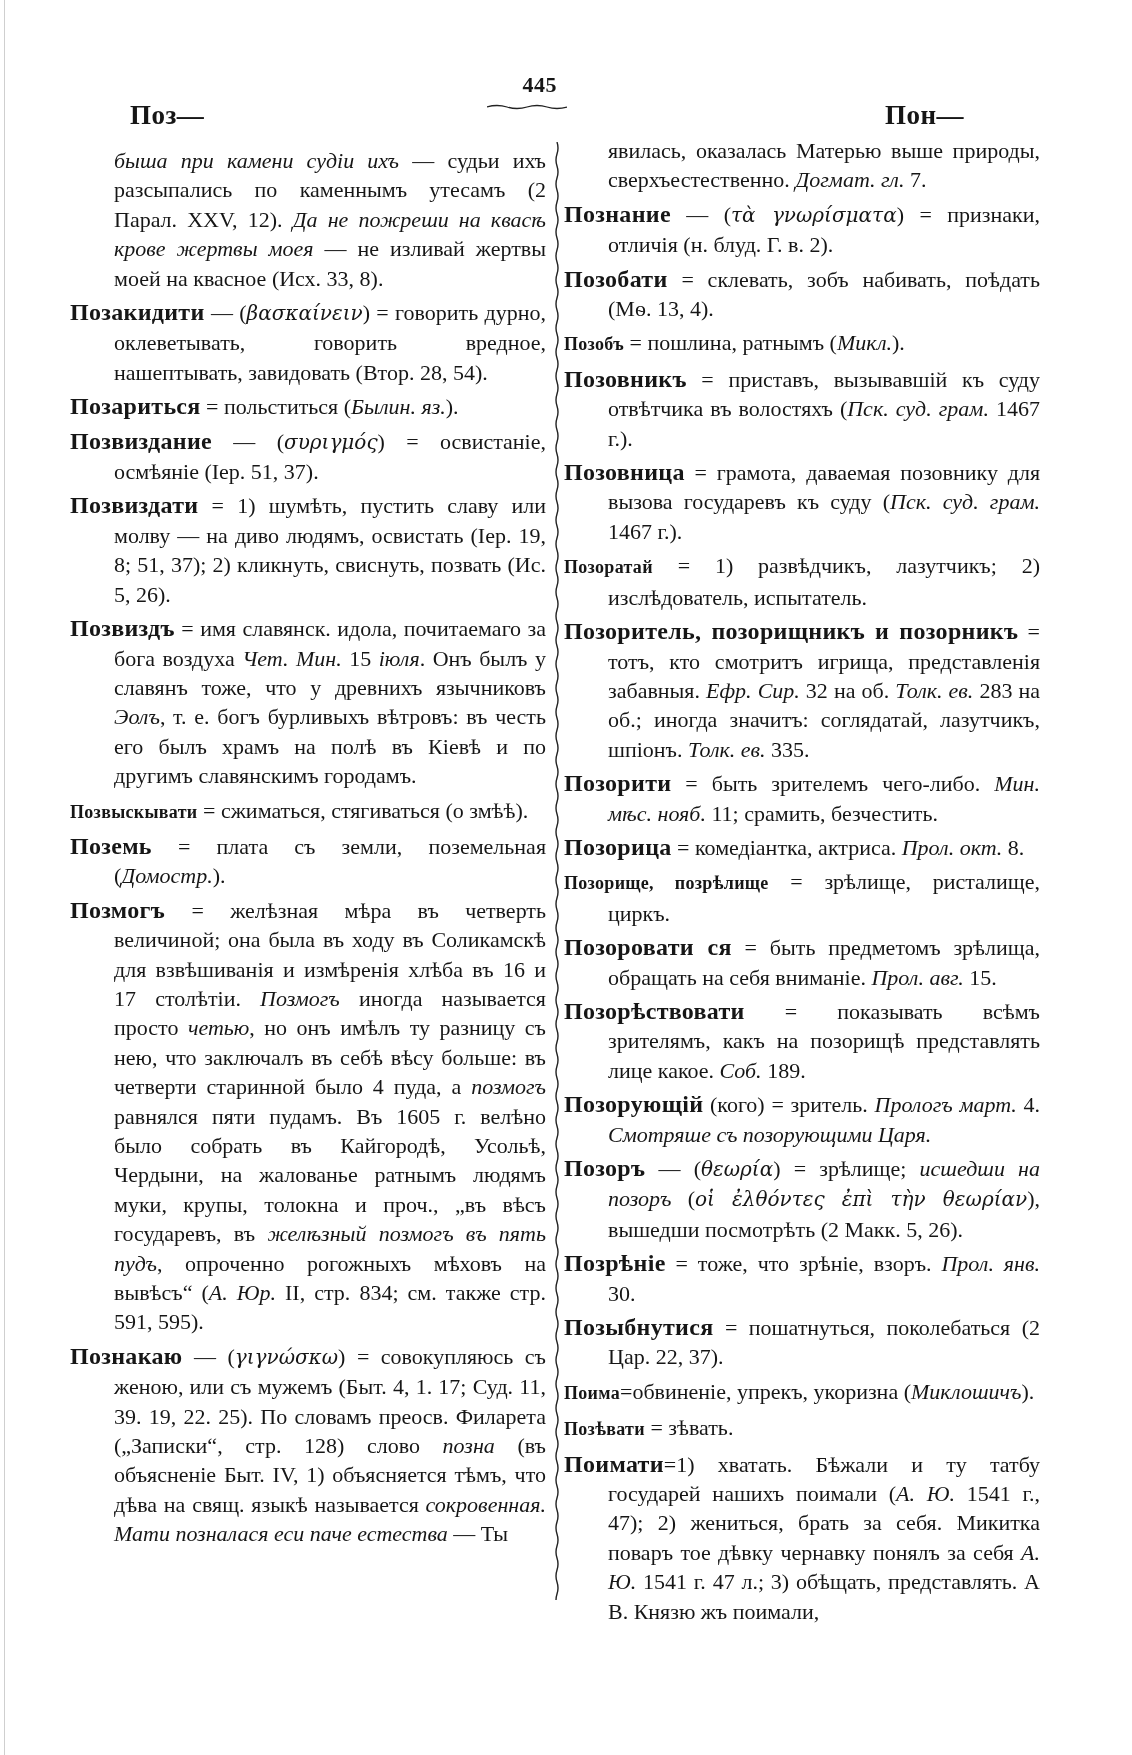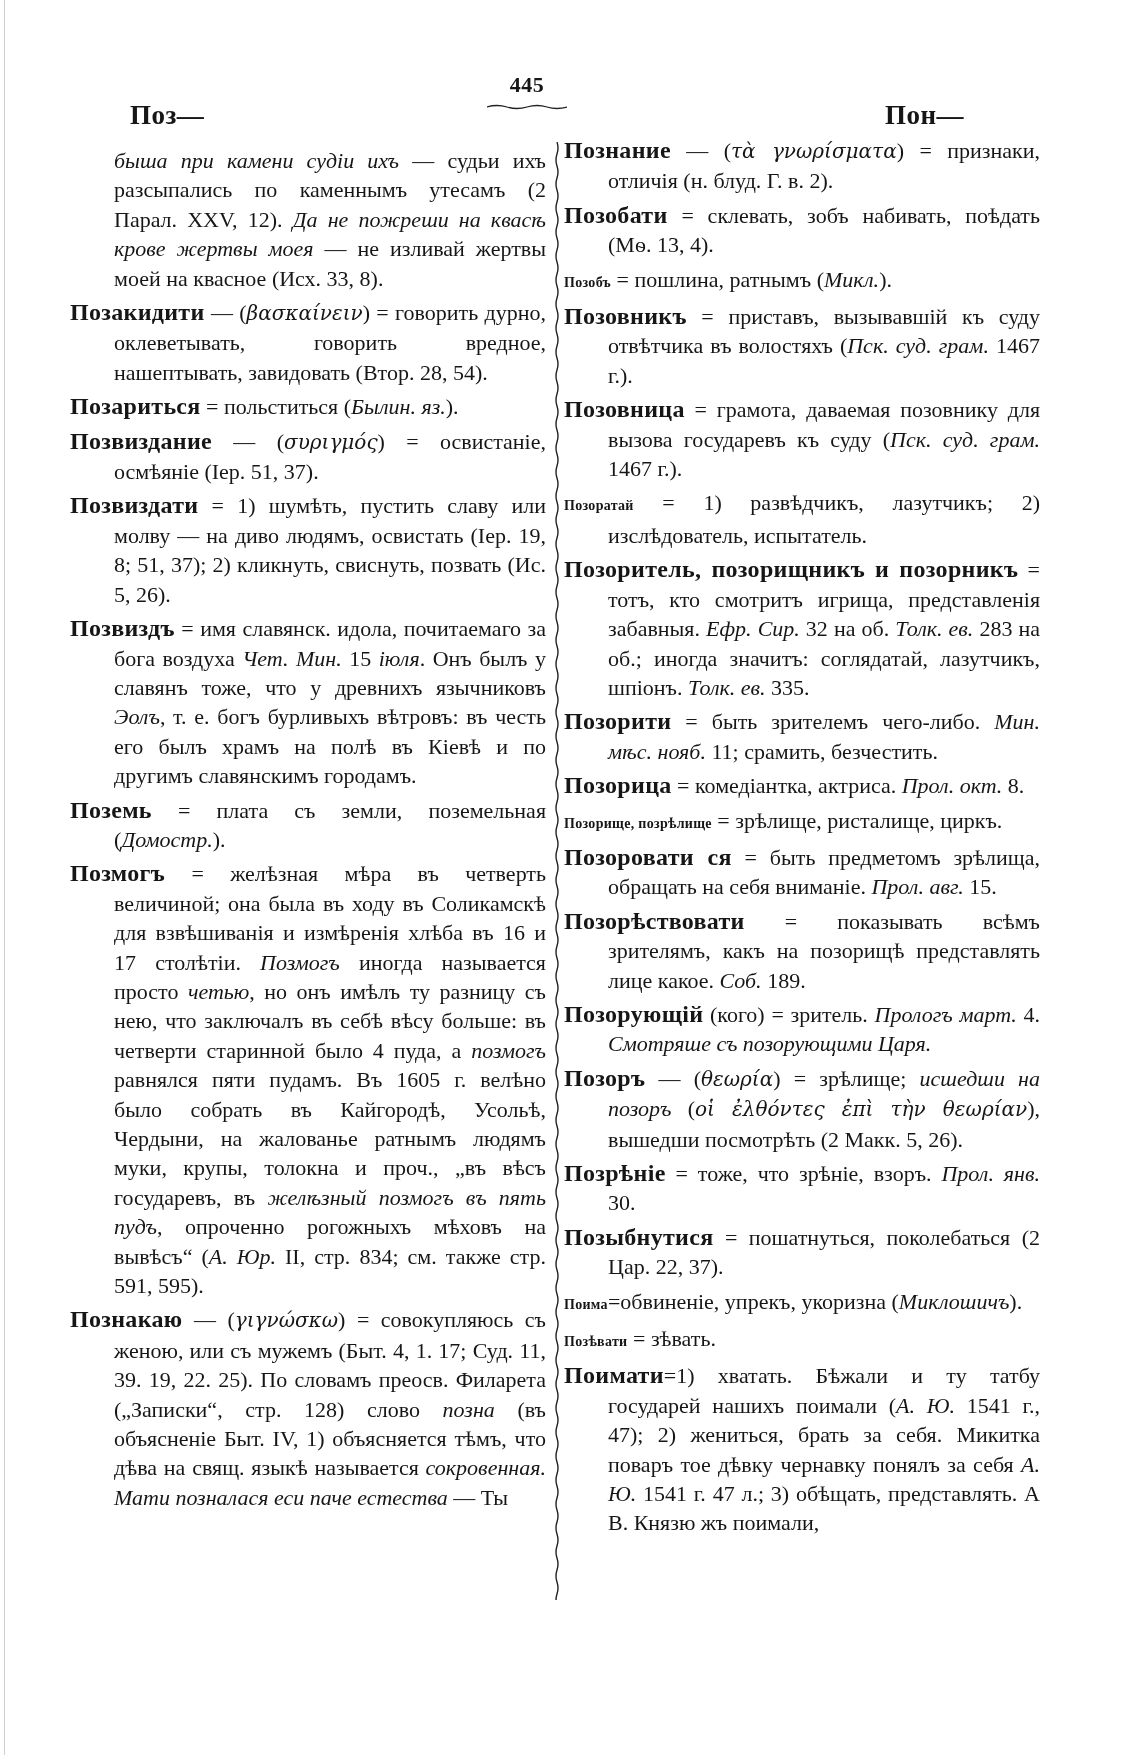--- a/index.html
+++ b/index.html
@@ -6,21 +6,21 @@
   body {
     width: 1132px; height: 1755px; position: relative; overflow: hidden;
     font-family: "Liberation Serif", "DejaVu Serif", serif;
     color: #161616;
   }
   .left-edge {
     position: absolute; left: 4px; top: 0; width: 1px; height: 1755px;
     background: #cfcfcf;
   }
   .page-number {
-    position: absolute; left: 497px; top: 72px; width: 60px; text-align: center;
+    position: absolute; left: 497px; top: 72px; width: 60px; text-align: right;
     font-size: 22px; font-weight: bold; letter-spacing: 0.5px;
   }
   .page-number-rule {
     position: absolute; left: 487px; top: 104px; width: 80px; height: 6px;
   }
   .running-head {
     position: absolute; top: 100px; font-size: 27px; font-weight: bold;
     letter-spacing: 0.5px;
   }
   .running-head.left { left: 130px; }
@@ -32,21 +32,21 @@
   .column.left { left: 70px; width: 476px; }
   .column.right { left: 564px; width: 476px; top: 136px; }
   .divider {
     position: absolute; left: 553px; top: 142px; width: 8px; height: 1458px;
   }
   .entry {
     padding-left: 44px; text-indent: -44px; margin: 0 0 5px 0;
   }
   .entry.cont { text-indent: 0; }
   .hw { font-weight: bold; font-size: 24px; letter-spacing: 0.3px; }
-  .hw.small { font-size: 14px; }
+  .hw.small { font-size: 18px; }
   .it { font-style: italic; }
   .gr { font-style: italic; font-family: "DejaVu Serif", serif; font-size: 20px; }
 </style>
 </head>
 <body>
 
 <div class="left-edge"></div>
 
 <div class="running-head left">Поз—</div>
 <div class="page-number">445</div>
@@ -55,28 +55,30 @@
 </svg>
 <div class="running-head right">Пон—</div>
 
 <div class="column left" id="col-left">
     <p class="entry cont"><span class="it">быша при камени судіи ихъ</span><span> — судьи ихъ разсыпались по каменнымъ утесамъ (2 Парал. XXV, 12). </span><span class="it">Да не пожреши на квасѣ крове жертвы моея</span><span> — не изливай жертвы моей на квасное (Исх. 33, 8).</span></p>
     <p class="entry"><span class="hw">Позакидити</span><span> — (</span><span class="gr">βασκαίνειν</span><span>) = говорить дурно, оклеветывать, говорить вредное, нашептывать, завидовать (Втор. 28, 54).</span></p>
     <p class="entry"><span class="hw">Позариться</span><span> = польститься (</span><span class="it">Былин. яз.</span><span>).</span></p>
     <p class="entry"><span class="hw">Позвиздание</span><span> — (</span><span class="gr">συριγμός</span><span>) = освистаніе, осмѣяніе (Іер. 51, 37).</span></p>
     <p class="entry"><span class="hw">Позвиздати</span><span> = 1) шумѣть, пустить славу или молву — на диво людямъ, освистать (Іер. 19, 8; 51, 37); 2) кликнуть, свиснуть, позвать (Ис. 5, 26).</span></p>
     <p class="entry"><span class="hw">Позвиздъ</span><span> = имя славянск. идола, почитаемаго за бога воздуха </span><span class="it">Чет. Мин.</span><span> 15 </span><span class="it">іюля</span><span>. Онъ былъ у славянъ тоже, что у древнихъ язычниковъ </span><span class="it">Эолъ</span><span>, т. е. богъ бурливыхъ вѣтровъ: въ честь его былъ храмъ на полѣ въ Кіевѣ и по другимъ славянскимъ городамъ.</span></p>
+    <p class="entry"><span class="hw small">Позвыскывати</span><span> = сжиматься, стягиваться (о змѣѣ).</span></p>
     <p class="entry"><span class="hw">Поземь</span><span> = плата съ земли, поземельная (</span><span class="it">Домостр.</span><span>).</span></p>
     <p class="entry"><span class="hw">Позмогъ</span><span> = желѣзная мѣра въ четверть величиной; она была въ ходу въ Соликамскѣ для взвѣшиванія и измѣренія хлѣба въ 16 и 17 столѣтіи. </span><span class="it">Позмогъ</span><span> иногда называется просто </span><span class="it">четью</span><span>, но онъ имѣлъ ту разницу съ нею, что заключалъ въ себѣ вѣсу больше: въ четверти старинной было 4 пуда, а </span><span class="it">позмогъ</span><span> равнялся пяти пудамъ. Въ 1605 г. велѣно было собрать въ Кайгородѣ, Усольѣ, Чердыни, на жалованье ратнымъ людямъ муки, крупы, толокна и проч., „въ вѣсъ государевъ, въ </span><span class="it">желѣзный позмогъ въ пять пудъ</span><span>, опроченно рогожныхъ мѣховъ на вывѣсъ“ (</span><span class="it">А. Юр.</span><span> II, стр. 834; см. также стр. 591, 595).</span></p>
     <p class="entry"><span class="hw">Познакаю</span><span> — (</span><span class="gr">γιγνώσκω</span><span>) = совокупляюсь съ женою, или съ мужемъ (Быт. 4, 1. 17; Суд. 11, 39. 19, 22. 25). По словамъ преосв. Филарета („Записки“, стр. 128) слово </span><span class="it">позна</span><span> (въ объясненіе Быт. IV, 1) объясняется тѣмъ, что дѣва на свящ. языкѣ называется </span><span class="it">сокровенная. Мати позналася еси паче естества</span><span> — Ты</span></p>
   </div>
 <svg class="divider" viewBox="0 0 8 1458" preserveAspectRatio="none" id="divider">
     <path d="M4 0 Q6 6 4 12 Q2 18 4 24 Q6 30 4 36 Q2 42 4 48 Q6 54 4 60 Q2 66 4 72 Q6 78 4 84 Q2 90 4 96 Q6 102 4 108 Q2 114 4 120 Q6 126 4 132 Q2 138 4 144 Q6 150 4 156 Q2 162 4 168 Q6 174 4 180 Q2 186 4 192 Q6 198 4 204 Q2 210 4 216 Q6 222 4 228 Q2 234 4 240 Q6 246 4 252 Q2 258 4 264 Q6 270 4 276 Q2 282 4 288 Q6 294 4 300 Q2 306 4 312 Q6 318 4 324 Q2 330 4 336 Q6 342 4 348 Q2 354 4 360 Q6 366 4 372 Q2 378 4 384 Q6 390 4 396 Q2 402 4 408 Q6 414 4 420 Q2 426 4 432 Q6 438 4 444 Q2 450 4 456 Q6 462 4 468 Q2 474 4 480 Q6 486 4 492 Q2 498 4 504 Q6 510 4 516 Q2 522 4 528 Q6 534 4 540 Q2 546 4 552 Q6 558 4 564 Q2 570 4 576 Q6 582 4 588 Q2 594 4 600 Q6 606 4 612 Q2 618 4 624 Q6 630 4 636 Q2 642 4 648 Q6 654 4 660 Q2 666 4 672 Q6 678 4 684 Q2 690 4 696 Q6 702 4 708 Q2 714 4 720 Q6 726 4 732 Q2 738 4 744 Q6 750 4 756 Q2 762 4 768 Q6 774 4 780 Q2 786 4 792 Q6 798 4 804 Q2 810 4 816 Q6 822 4 828 Q2 834 4 840 Q6 846 4 852 Q2 858 4 864 Q6 870 4 876 Q2 882 4 888 Q6 894 4 900 Q2 906 4 912 Q6 918 4 924 Q2 930 4 936 Q6 942 4 948 Q2 954 4 960 Q6 966 4 972 Q2 978 4 984 Q6 990 4 996 Q2 1002 4 1008 Q6 1014 4 1020 Q2 1026 4 1032 Q6 1038 4 1044 Q2 1050 4 1056 Q6 1062 4 1068 Q2 1074 4 1080 Q6 1086 4 1092 Q2 1098 4 1104 Q6 1110 4 1116 Q2 1122 4 1128 Q6 1134 4 1140 Q2 1146 4 1152 Q6 1158 4 1164 Q2 1170 4 1176 Q6 1182 4 1188 Q2 1194 4 1200 Q6 1206 4 1212 Q2 1218 4 1224 Q6 1230 4 1236 Q2 1242 4 1248 Q6 1254 4 1260 Q2 1266 4 1272 Q6 1278 4 1284 Q2 1290 4 1296 Q6 1302 4 1308 Q2 1314 4 1320 Q6 1326 4 1332 Q2 1338 4 1344 Q6 1350 4 1356 Q2 1362 4 1368 Q6 1374 4 1380 Q2 1386 4 1392 Q6 1398 4 1404 Q2 1410 4 1416 Q6 1422 4 1428 Q2 1434 4 1440 Q6 1446 4 1452 Q2 1458 4 1464" stroke="#222" stroke-width="1.4" fill="none"></path>
   </svg>
 <div class="column right" id="col-right">
+    <p class="entry cont"><span>явилась, оказалась Матерью выше природы, сверхъестественно. </span><span class="it">Догмат. гл.</span><span> 7.</span></p>
     <p class="entry"><span class="hw">Познание</span><span> — (</span><span class="gr">τὰ γνωρίσματα</span><span>) = признаки, отличія (н. блуд. Г. в. 2).</span></p>
     <p class="entry"><span class="hw">Позобати</span><span> = склевать, зобъ набивать, поѣдать (Мѳ. 13, 4).</span></p>
     <p class="entry"><span class="hw small">Позобъ</span><span> = пошлина, ратнымъ (</span><span class="it">Микл.</span><span>).</span></p>
     <p class="entry"><span class="hw">Позовникъ</span><span> = приставъ, вызывавшій къ суду отвѣтчика въ волостяхъ (</span><span class="it">Пск. суд. грам.</span><span> 1467 г.).</span></p>
     <p class="entry"><span class="hw">Позовница</span><span> = грамота, даваемая позовнику для вызова государевъ къ суду (</span><span class="it">Пск. суд. грам.</span><span> 1467 г.).</span></p>
     <p class="entry"><span class="hw small">Позоратай</span><span> = 1) развѣдчикъ, лазутчикъ; 2) изслѣдователь, испытатель.</span></p>
     <p class="entry"><span class="hw">Позоритель, позорищникъ и позорникъ</span><span> = тотъ, кто смотритъ игрища, представленія забавныя. </span><span class="it">Ефр. Сир.</span><span> 32 на об. </span><span class="it">Толк. ев.</span><span> 283 на об.; иногда значитъ: соглядатай, лазутчикъ, шпіонъ. </span><span class="it">Толк. ев.</span><span> 335.</span></p>
     <p class="entry"><span class="hw">Позорити</span><span> = быть зрителемъ чего-либо. </span><span class="it">Мин. мѣс. нояб.</span><span> 11; срамить, безчестить.</span></p>
     <p class="entry"><span class="hw">Позорица</span><span> = комедіантка, актриса. </span><span class="it">Прол. окт.</span><span> 8.</span></p>
     <p class="entry"><span class="hw small">Позорище, позрѣлище</span><span> = зрѣлище, ристалище, циркъ.</span></p>

